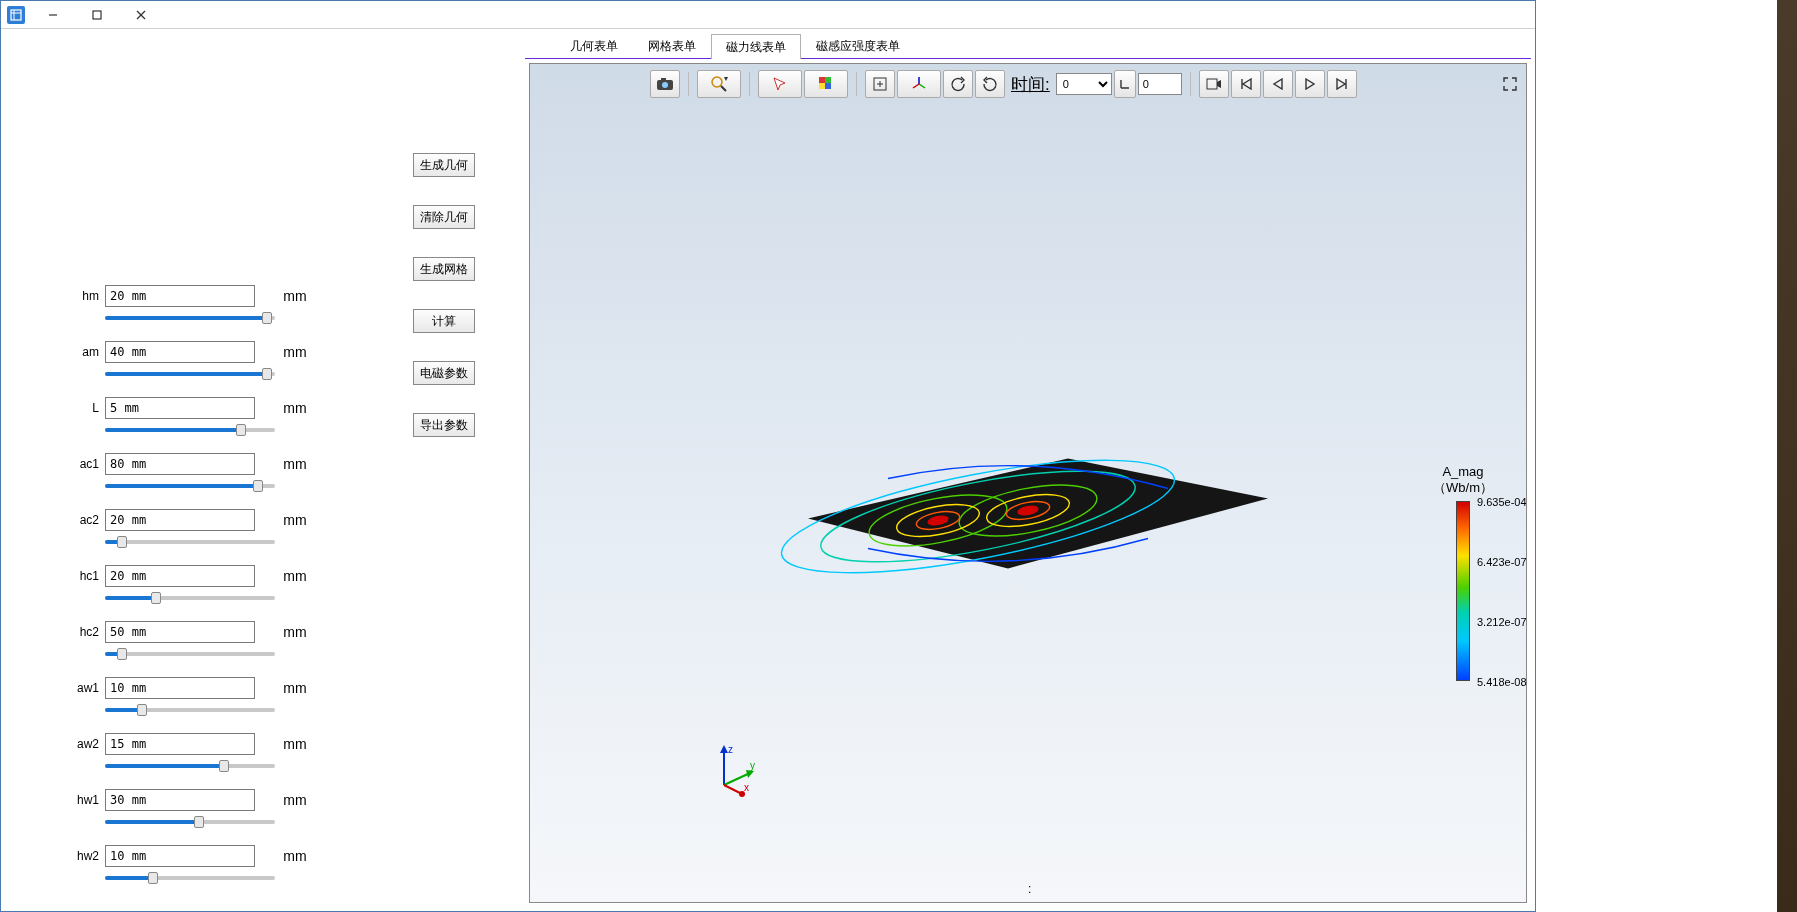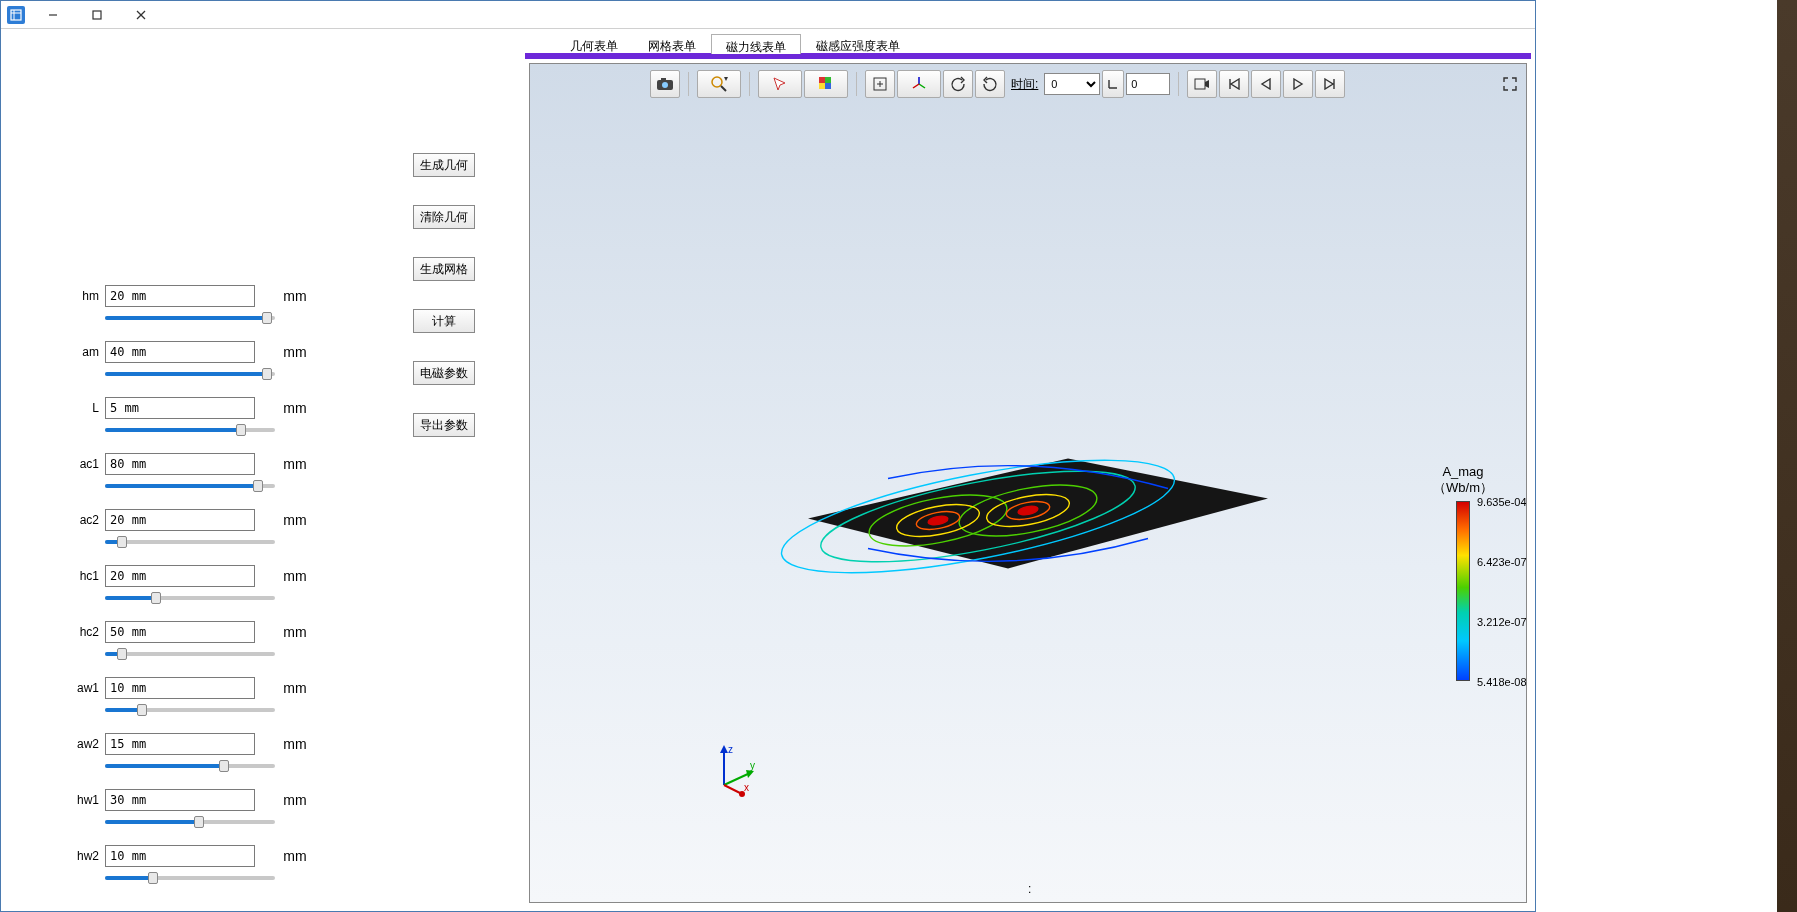--- a/index.html
+++ b/index.html
@@ -17,29 +17,29 @@
 .param-input { width: 150px; height: 22px; border: 1px solid #7a7a7a; padding: 0 4px; font-family: monospace; font-size: 12px; }
 .param-unit { width: 40px; text-align: center; font-size: 14px; margin-left: 20px; }
 .slider-row { height: 26px; display: flex; align-items: flex-start; padding-left: 30px; }
 .slider { width: 170px; position: relative; height: 14px; }
 .slider-track { position: absolute; top: 5px; left: 0; right: 0; height: 4px; background: #c8c8c8; border-radius: 2px; }
 .slider-fill { position: absolute; top: 5px; left: 0; height: 4px; background: #1976d2; border-radius: 2px; }
 .slider-thumb { position: absolute; top: 1px; width: 10px; height: 12px; background: #e8e8e8; border: 1px solid #888; border-radius: 2px; margin-left: -5px; }
 .btn-col { position: absolute; left: 408px; top: 120px; display: flex; flex-direction: column; gap: 28px; }
 .action-btn { width: 62px; height: 24px; background: linear-gradient(#fdfdfd,#e8e8e8); border: 1px solid #888; font-size: 12px; cursor: pointer; }
 .right-panel { flex: 1; display: flex; flex-direction: column; }
-.tabs { display: flex; height: 26px; border-bottom: 6px solid #6d28d9; padding-left: 30px; }
+.tabs { display: flex; height: 26px; border-bottom: 1px solid #6d28d9; padding-left: 30px; }
 .tab { padding: 4px 14px; font-size: 12px; cursor: pointer; border: 1px solid transparent; border-bottom: none; }
 .tab.active { background: #fff; border-color: #b0b0b0; position: relative; top: 1px; }
 .viewer { flex: 1; border: 1px solid #888; margin: 4px; background: linear-gradient(to bottom, #d0dbe8 0%, #e8eef5 60%, #f5f7fa 100%); position: relative; overflow: hidden; }
 .toolbar { position: absolute; top: 4px; left: 120px; right: 10px; height: 32px; display: flex; align-items: center; gap: 2px; background: rgba(255,255,255,0.0); }
 .tbtn { width: 30px; height: 28px; background: linear-gradient(#fefefe,#e5e5e5); border: 1px solid #aaa; display: flex; align-items: center; justify-content: center; cursor: pointer; border-radius: 2px; }
 .tbtn.wide { width: 44px; }
 .tsep { width: 1px; height: 24px; background: #bbb; margin: 0 6px; }
-.tlabel { font-size: 12px; margin: 11px 4px; text-decoration: underline; }
+.tlabel { font-size: 17px; margin: 11px 4px; text-decoration: underline; }
 .tselect { width: 56px; height: 22px; border: 1px solid #888; background: #fff; font-size: 11px; padding: 0 2px; }
 .tinput { width: 44px; height: 22px; border: 1px solid #888; background: #fff; font-size: 11px; padding: 0 4px; }
 .legend { position: absolute; right: 18px; top: 400px; width: 90px; text-align: center; font-size: 12px; }
 .legend-title { font-size: 13px; }
 .legend-bar { width: 14px; height: 180px; margin: 4px auto; background: linear-gradient(to bottom, #d40000 0%, #ff6a00 15%, #ffe000 30%, #4cd000 48%, #00d0b0 62%, #00c8ff 78%, #0040ff 100%); border: 1px solid #444; position: relative; }
 .legend-ticks { position: absolute; left: 20px; top: -6px; height: 192px; display: flex; flex-direction: column; justify-content: space-between; font-size: 11px; text-align: left; white-space: nowrap; }
 .axis-triad { position: absolute; left: 180px; bottom: 100px; }
 .plot-area { position: absolute; left: 50%; top: 52%; transform: translate(-50%,-50%); }
 .status-colon { position: absolute; bottom: 6px; left: 50%; font-size: 12px; }
 .side-strip { position: absolute; right: 0; top: 0; width: 20px; height: 912px; background: linear-gradient(#4a3a2a,#3a2a1a); }

